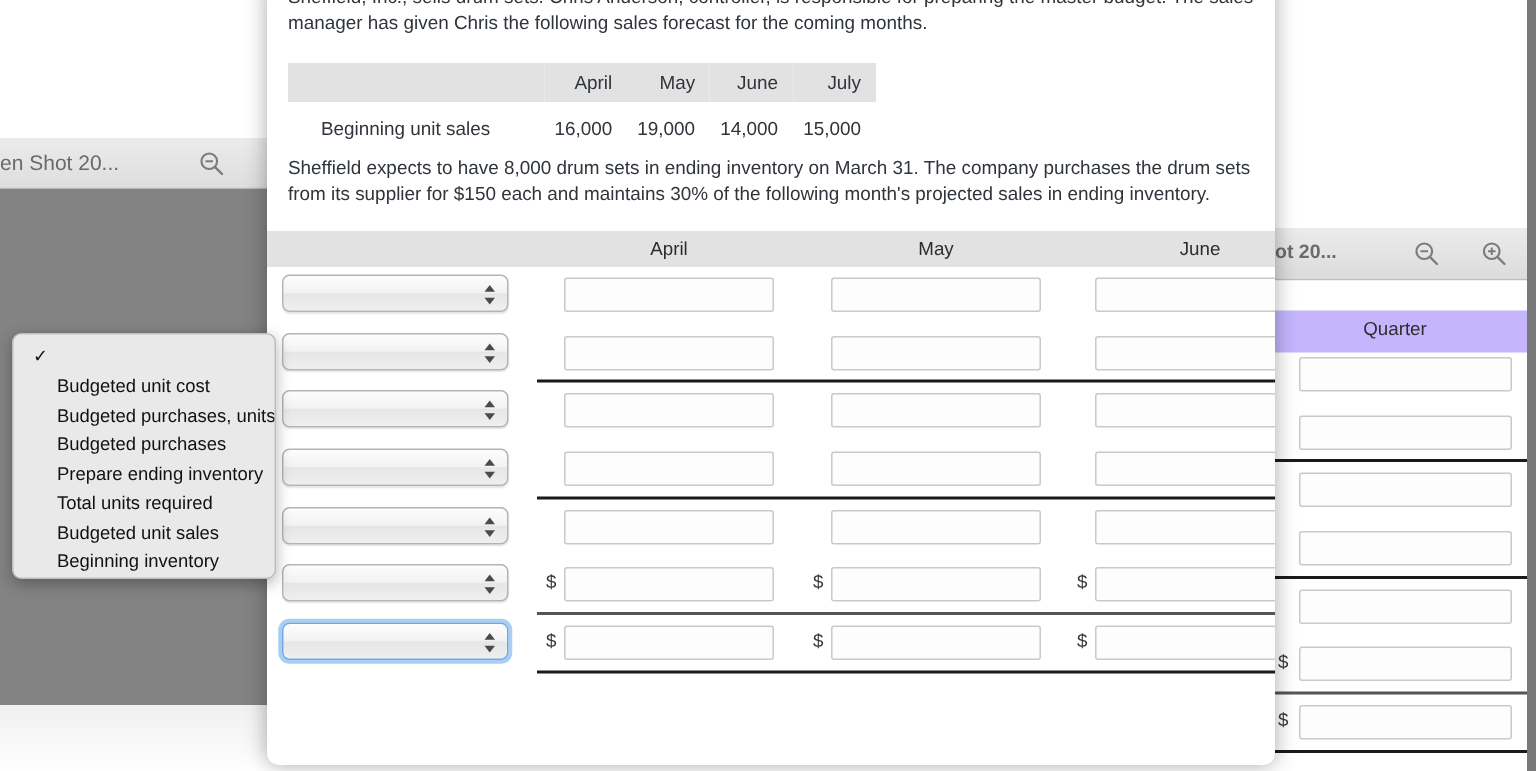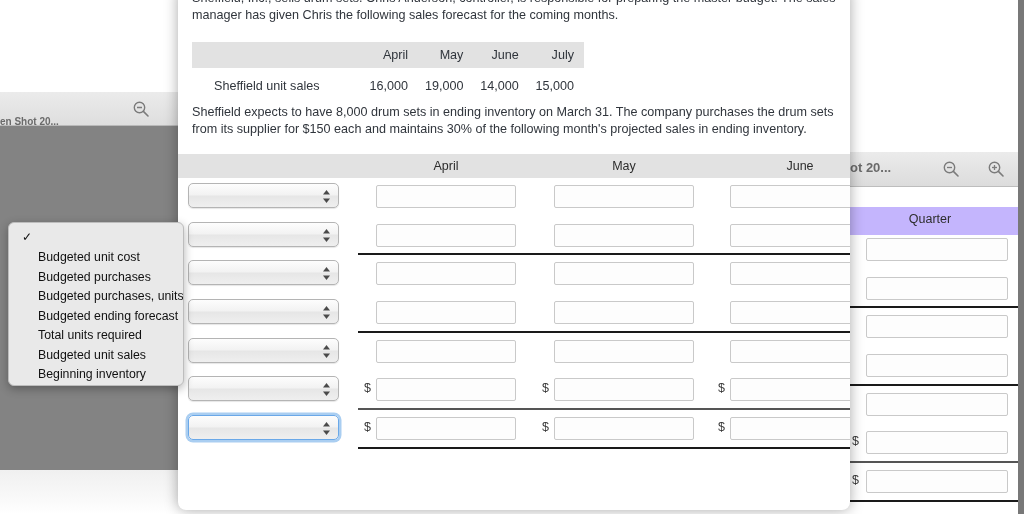--- a/index.html
+++ b/index.html
@@ -27,23 +27,23 @@
     overflow: hidden;
   }
   .win-left .titlebar {
     position: relative;
     height: 34px;
     background: linear-gradient(to bottom, #ebebeb 0%, #dedede 100%);
     border-bottom: 1px solid #b9b9b9;
   }
   .win-left .titlebar-text {
     position: absolute;
-    left: 40px; top: 24px;
-    font-size: 10px;
-    font-weight: bold;
+    left: 40px; top: 8px;
+    font-size: 14px;
+    font-weight: normal;
     color: #6a6a6a;
     white-space: nowrap;
   }
   .mag {
     position: absolute;
     width: 18px; height: 18px;
   }
   .mag svg { display: block; }
   .win-left .mag-out { left: 172px; top: 8px; }
   .win-left .body {
@@ -391,21 +391,21 @@
           <tr>
             <th class="lbl"></th>
             <th class="num">April</th>
             <th class="num">May</th>
             <th class="num">June</th>
             <th class="num">July</th>
           </tr>
         </thead>
         <tbody>
           <tr>
-            <td class="lbl">Sheffield unit sales</td>
+            <td class="lbl">Beginning unit sales</td>
             <td class="num">16,000</td>
             <td class="num">19,000</td>
             <td class="num">14,000</td>
             <td class="num">15,000</td>
           </tr>
         </tbody>
       </table>
 
       <div class="prose mid">
         <p>Sheffield expects to have 8,000 drum sets in ending inventory on March 31. The company purchases the drum sets from its supplier for $150 each and maintains 30% of the following month's projected sales in ending inventory.</p>
@@ -540,27 +540,27 @@
 
   <div class="menu">
     <div class="menu-item first">
       <span class="menu-check">✓</span>
       <span></span>
     </div>
     <div class="menu-item">
       <span>Budgeted unit cost</span>
     </div>
     <div class="menu-item">
+      <span>Budgeted purchases, units</span>
+    </div>
+    <div class="menu-item">
       <span>Budgeted purchases</span>
     </div>
     <div class="menu-item">
-      <span>Budgeted purchases, units</span>
-    </div>
-    <div class="menu-item">
-      <span>Budgeted ending forecast</span>
+      <span>Prepare ending inventory</span>
     </div>
     <div class="menu-item">
       <span>Total units required</span>
     </div>
     <div class="menu-item">
       <span>Budgeted unit sales</span>
     </div>
     <div class="menu-item">
       <span>Beginning inventory</span>
     </div>

